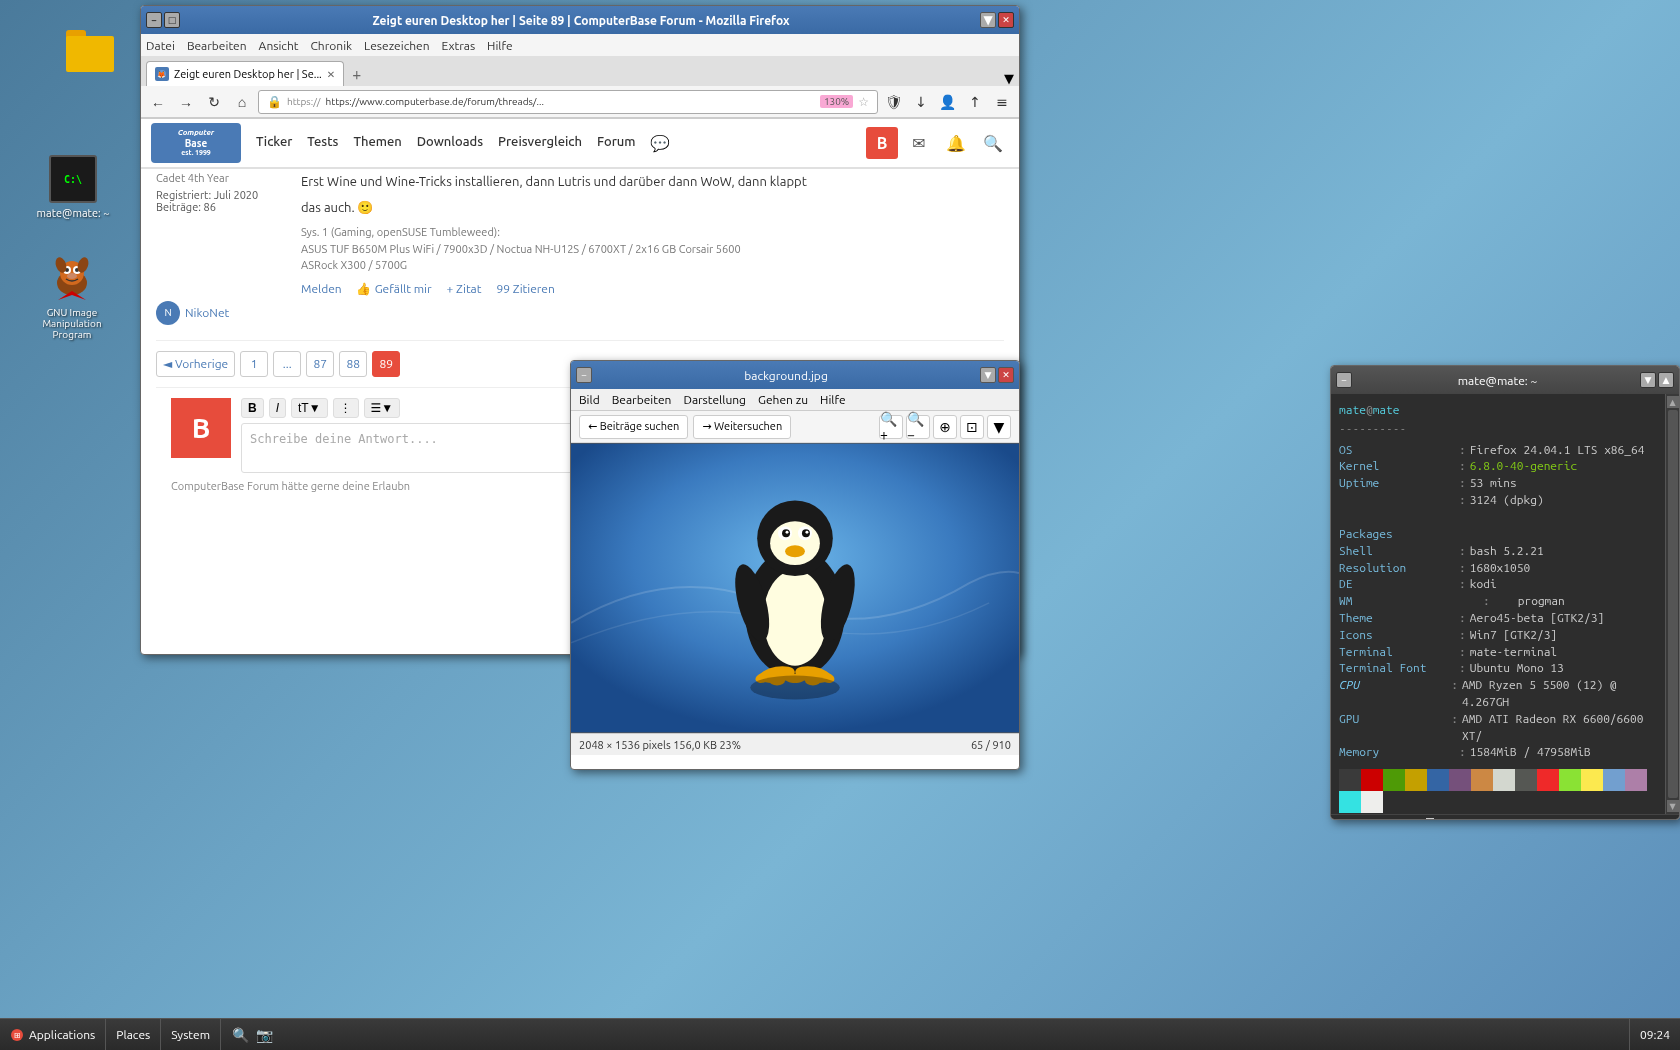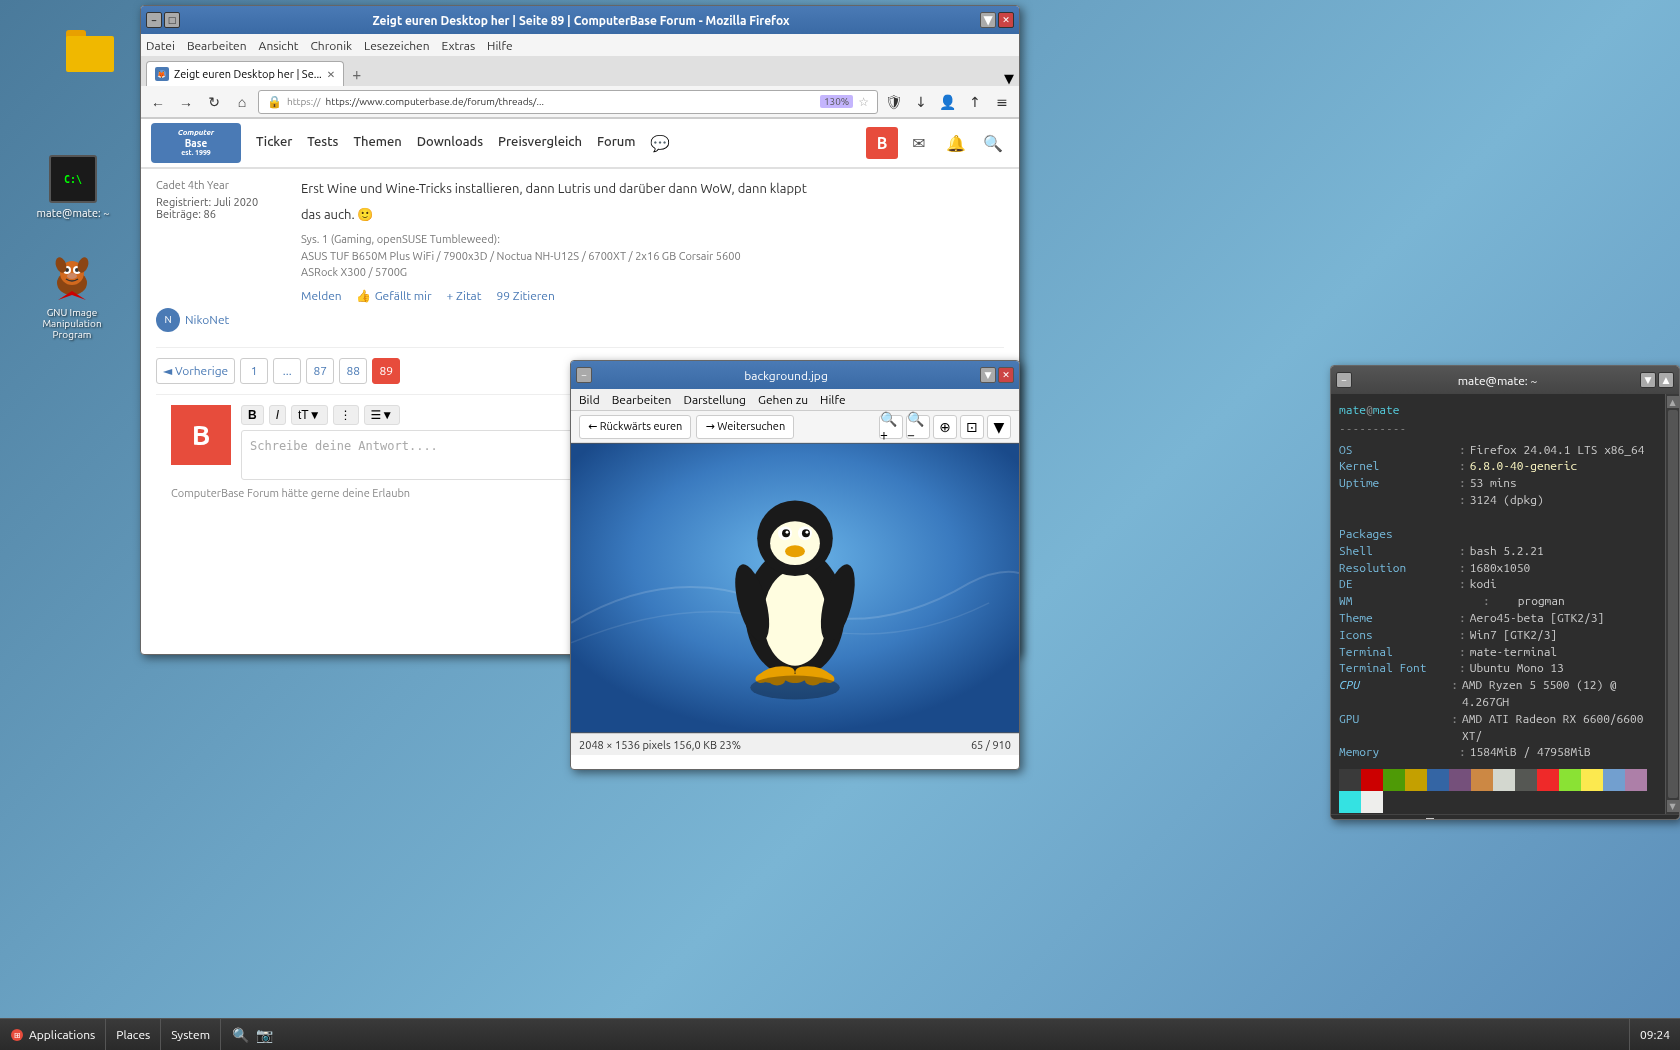--- a/index.html
+++ b/index.html
@@ -370,21 +370,21 @@
     }
 
     
     .browser-content {
       overflow: hidden;
       background: white;
     }
 
     
     .forum-content {
-      padding: 10px 15px;
+      padding: 3px 15px;
       background: white;
       font-size: 12px;
       color: #333;
     }
 
     .post-user-info {
       float: left;
       width: 130px;
       margin-right: 15px;
       font-size: 11px;
@@ -717,21 +717,21 @@
       <div class="browser-navbar">
         <button class="nav-btn">←</button>
         <button class="nav-btn">→</button>
         <button class="nav-btn">↻</button>
         <button class="nav-btn">⌂</button>
 
         <div class="address-bar">
           <span>🔒</span>
           <span style="font-size:10px;color:#888;">https://</span>
           <span class="address-text">https://www.computerbase.de/forum/threads/...</span>
-          <span style="font-size:10px;padding:1px 4px;background:#c4b5fd;border-radius:2px;color:#555;">130%</span>
+          <span style="font-size:10px;padding:1px 4px;background:#f9a8d4;border-radius:2px;color:#555;">130%</span>
           <span style="color:#aaa;">☆</span>
         </div>
 
         <div class="nav-right-icons">
           <div class="nav-icon-btn">🛡</div>
           <div class="nav-icon-btn">↓</div>
           <div class="nav-icon-btn">👤</div>
           <div class="nav-icon-btn">↑</div>
           <div class="nav-icon-btn">≡</div>
         </div>
@@ -843,21 +843,21 @@
 
     <div class="image-viewer-menubar">
       <span>Bild</span>
       <span>Bearbeiten</span>
       <span>Darstellung</span>
       <span>Gehen zu</span>
       <span>Hilfe</span>
     </div>
 
     <div class="image-viewer-toolbar">
-      <div class="iv-btn">← Rückwärts euren</div>
+      <div class="iv-btn">← Beiträge suchen</div>
       <div class="iv-btn">→ Weitersuchen</div>
       <div style="margin-left:auto;display:flex;gap:3px;">
         <div class="zoom-btn">🔍+</div>
         <div class="zoom-btn">🔍−</div>
         <div class="zoom-btn">⊕</div>
         <div class="zoom-btn">⊡</div>
         <div class="zoom-btn">▼</div>
       </div>
     </div>
 
@@ -939,21 +939,21 @@
         <div style="color:#888;margin-bottom:4px;">----------</div>
 
         <div style="display:flex;">
           <span style="color:#7bd;width:120px;">OS</span>
           <span style="color:#888;margin-right:4px;">:</span>
           <span style="color:#ccc;">Firefox 24.04.1 LTS x86_64</span>
         </div>
         <div style="display:flex;">
           <span style="color:#7bd;width:120px;">Kernel</span>
           <span style="color:#888;margin-right:4px;">:</span>
-          <span style="color:#fef9c3;">6.8.0-40-generic</span>
+          <span style="color:#84cc16;">6.8.0-40-generic</span>
         </div>
         <div style="display:flex;">
           <span style="color:#7bd;width:120px;">Uptime</span>
           <span style="color:#888;margin-right:4px;">:</span>
           <span style="color:#ccc;">53 mins</span>
         </div>
         <div style="display:flex;">
           <span style="color:#7bd;width:120px;margin-top:34px;">Packages</span>
           <span style="color:#888;margin-right:4px;">:</span>
           <span style="color:#ccc;">3124 (dpkg)</span>

